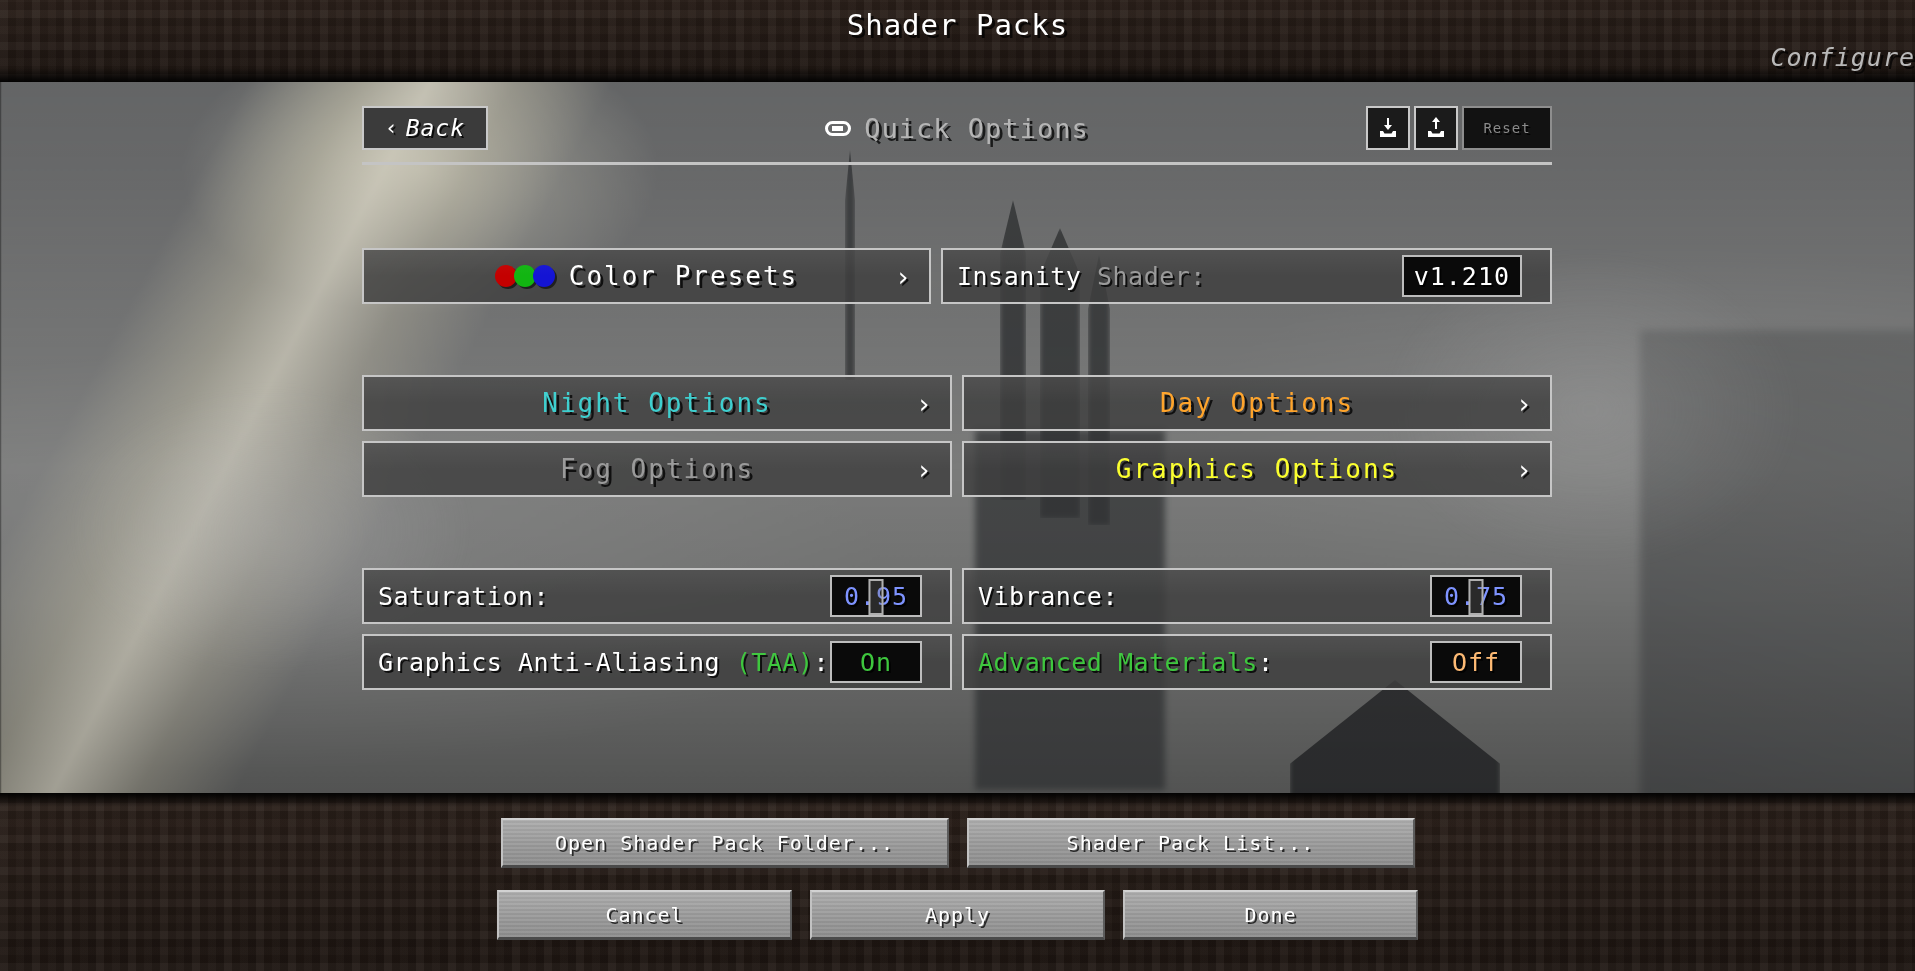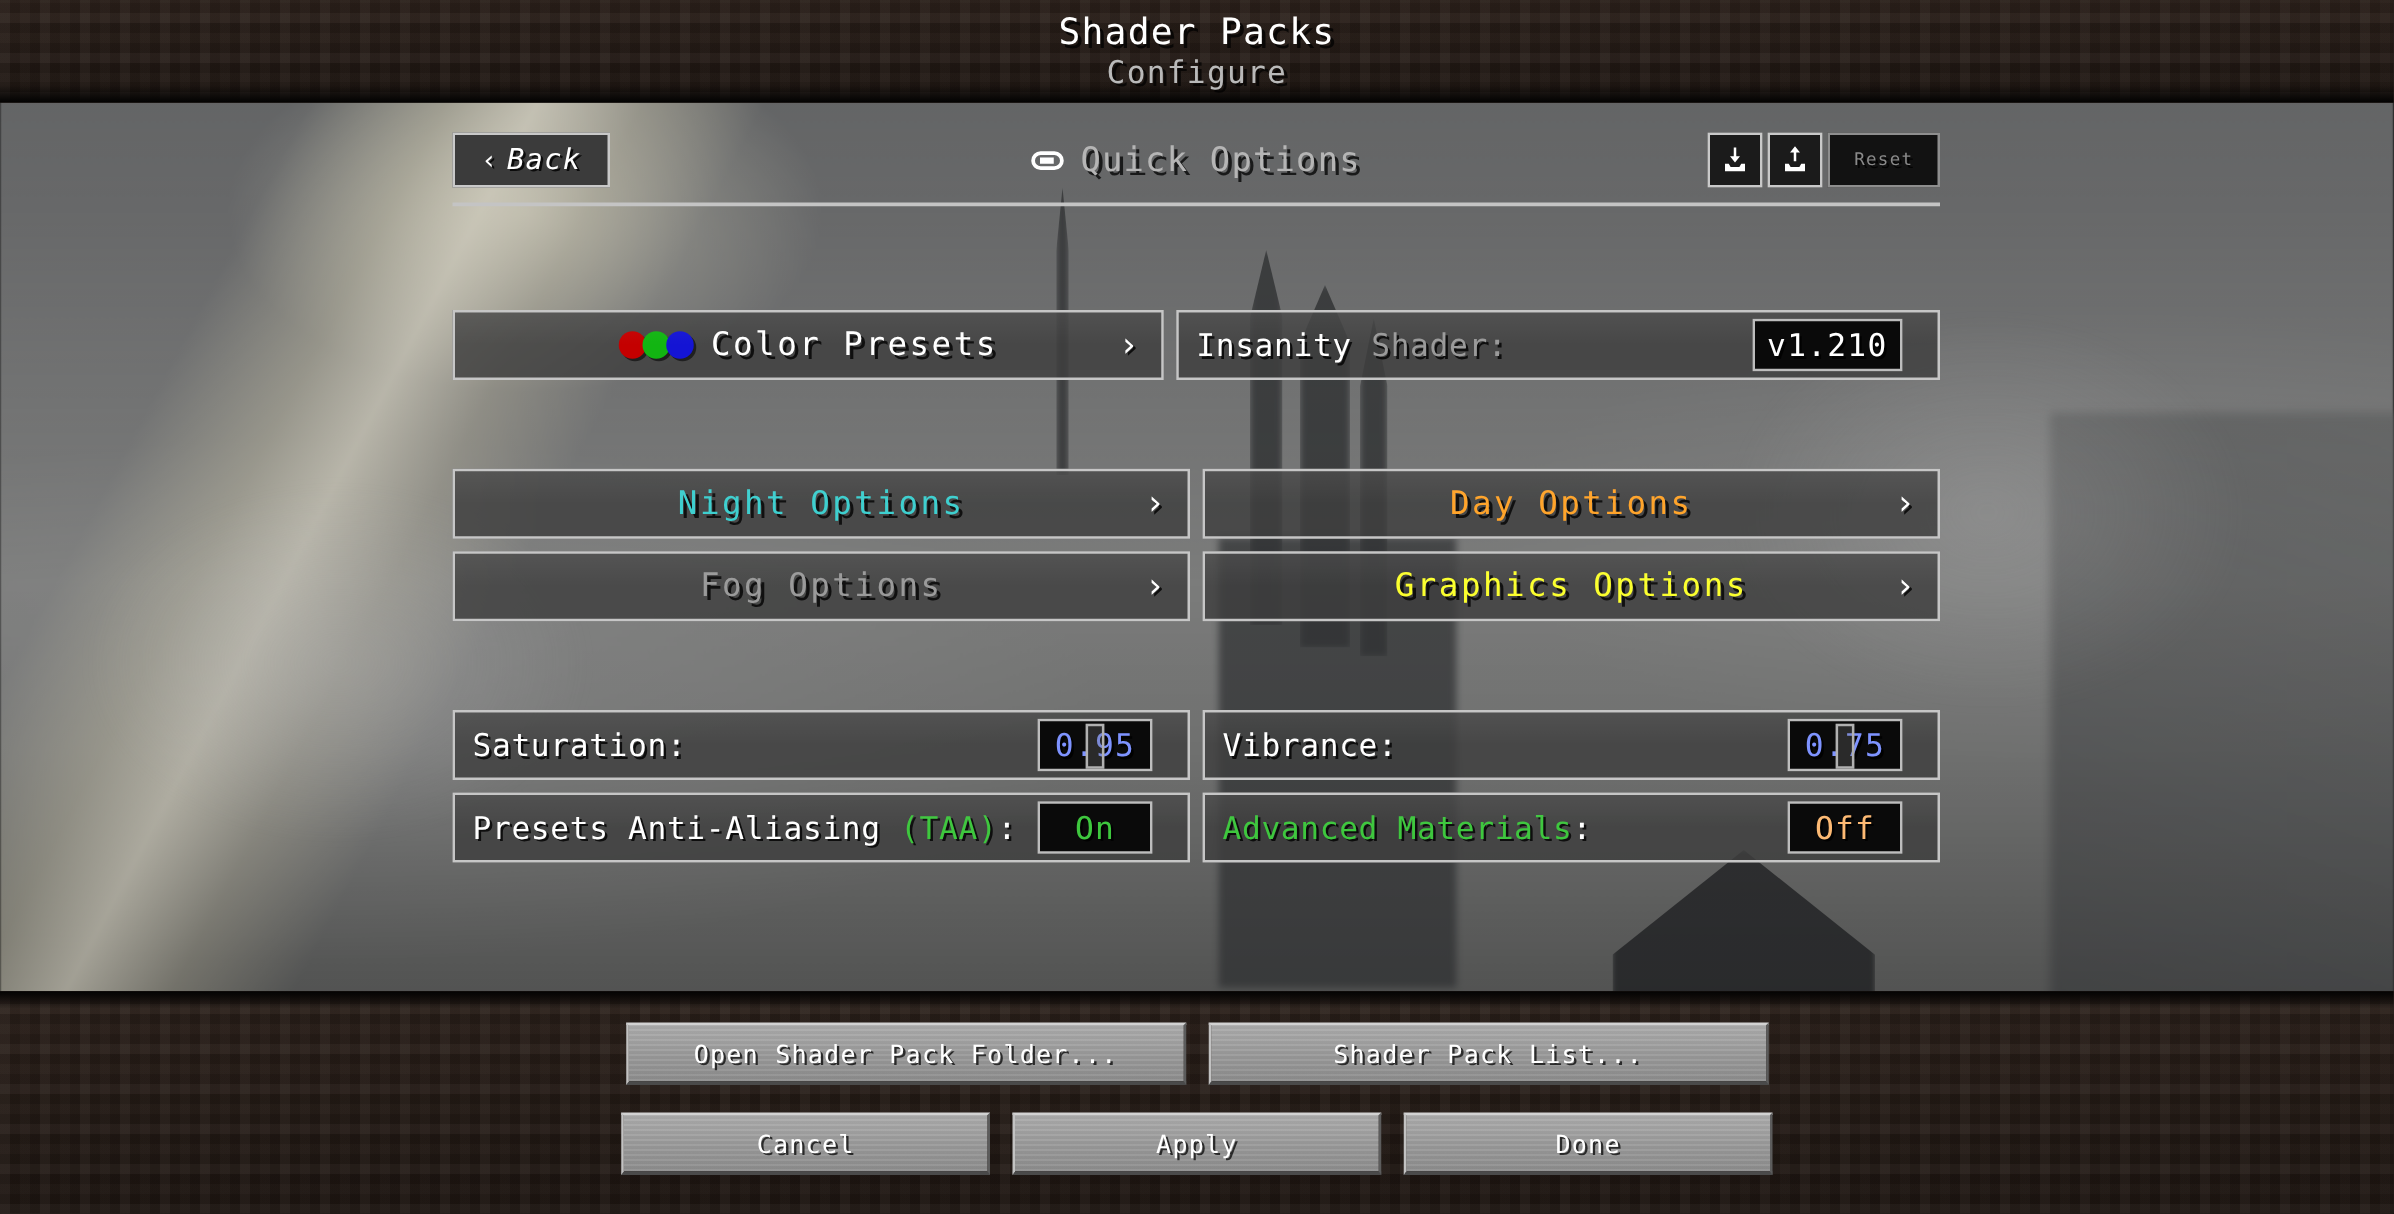--- a/index.html
+++ b/index.html
@@ -157,22 +157,24 @@
     line-height: 34px;
     color: #ffffff;
     letter-spacing: 1px;
     text-shadow: 3px 3px 0 rgba(0,0,0,0.75);
   }
   .title-sub {
     display: block;
     font-size: 25px;
     line-height: 32px;
     color: #b9b9b9;
+    font-style: italic;
     letter-spacing: 1px;
     text-shadow: 3px 3px 0 rgba(0,0,0,0.7);
+    text-align: right;
   }
 
   
   .config-header {
     position: absolute;
     left: 362px; top: 106px;
     width: 1190px; height: 44px;
     z-index: 7;
   }
   .hdr-btn {
@@ -515,21 +517,21 @@
         <span class="value-box">
           <span class="c-blue">0.75</span>
           <span class="slider-handle"></span>
         </span>
       </div>
     </div>
 
     <div class="row">
 
       <div class="widget w-split">
-        <span class="w-label"><span class="c-white">Presets Anti-Aliasing </span><span class="c-green">(TAA)</span><span class="c-white">:</span></span>
+        <span class="w-label"><span class="c-white">Graphics Anti-Aliasing </span><span class="c-green">(TAA)</span><span class="c-white">:</span></span>
         <span class="value-box c-green">On</span>
       </div>
 
       <div class="widget w-split">
         <span class="w-label"><span class="c-green">Advanced Materials</span><span class="c-white">:</span></span>
         <span class="value-box c-red">Off</span>
       </div>
     </div>
   </div>
 

